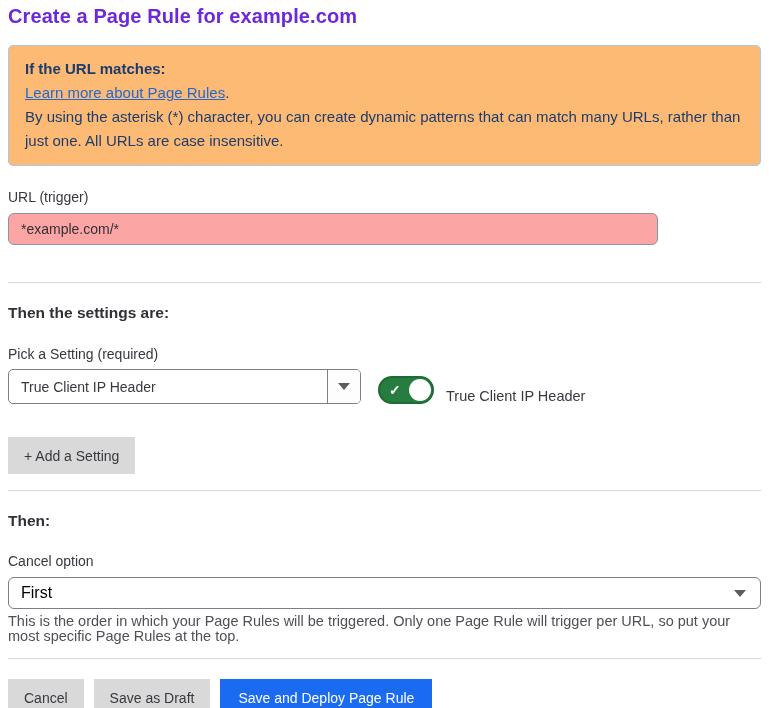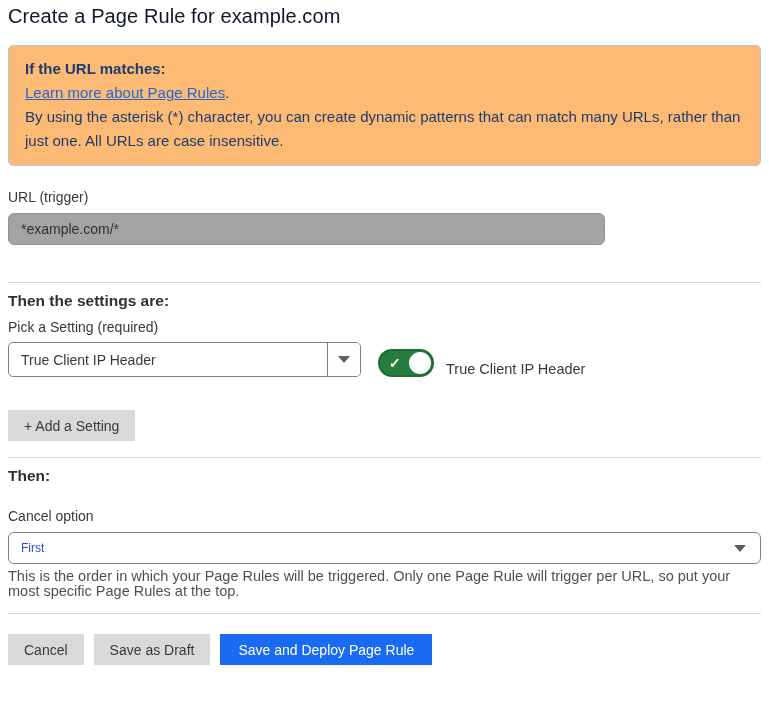--- a/index.html
+++ b/index.html
@@ -7,22 +7,22 @@
   body {
     width: 769px;
     height: 708px;
     font-family: "Liberation Sans", sans-serif;
     color: #36393f;
     padding: 5px 8px 0 8px;
     overflow: hidden;
   }
   .page-title {
     font-size: 20px;
-    font-weight: normal;
-    color: #0f172a;
+    font-weight: bold;
+    color: #6d28d9;
     letter-spacing: 0.1px;
   }
   .info-box {
     margin-top: 17px;
     background: #fdba74;
     border: 1px solid #a9c8e7;
     border-radius: 5px;
     padding: 11px 16px 12px 16px;
     color: #1d3c6e;
     font-size: 15px;
@@ -34,47 +34,47 @@
     text-decoration: underline;
     cursor: pointer;
   }
   .field-label {
     margin-top: 23px;
     font-size: 14px;
     color: #36393f;
   }
   .url-input {
     margin-top: 8px;
-    width: 597px;
+    width: 650px;
     height: 32px;
-    background: #a3a3a3;
+    background: #fca5a5;
     border: 1px solid #8f9499;
     border-radius: 6px;
     font-family: "Liberation Sans", sans-serif;
     font-size: 14px;
     color: #2f3136;
     padding: 0 12px;
     display: block;
     outline: none;
   }
   .divider {
     border: none;
     border-top: 1px solid #d8d8d8;
     height: 0;
   }
   .divider-1 { margin-top: 37px; }
   .divider-2 { margin-top: 16px; }
   .divider-3 { margin-top: 14px; }
   .section-heading {
-    margin-top: 9px;
+    margin-top: 21px;
     font-size: 15.5px;
     font-weight: bold;
     color: #2f3136;
   }
-  .picker-label { margin-top: 9px; }
+  .picker-label { margin-top: 24px; }
   .picker-row {
     margin-top: 7px;
     display: flex;
     align-items: flex-end;
   }
   .setting-select {
     width: 353px;
     height: 35px;
     background: #ffffff;
     border: 1px solid #7c8084;
@@ -139,43 +139,43 @@
   .toggle-label {
     margin-left: 12px;
     font-size: 14.5px;
     color: #36393f;
   }
   .btn {
     font-family: "Liberation Sans", sans-serif;
     font-size: 14px;
     border: none;
     border-radius: 0;
-    height: 31px;
+    height: 37px;
     padding: 0 16px;
     cursor: pointer;
     color: #36393f;
     background: #d9d9d9;
   }
   .add-setting-btn { margin-top: 33px; display: inline-block; }
   .order-select {
     margin-top: 8px;
     width: 753px;
     height: 32px;
     background: #ffffff;
     border: 1px solid #7c8084;
     border-radius: 6px;
     display: flex;
     align-items: center;
     cursor: pointer;
     padding: 0 14px 0 12px;
   }
   .order-select-value {
     flex: 1;
-    font-size: 12px;
-    color: #1d4ed8;
+    font-size: 16px;
+    color: #000000;
   }
   .help-text {
     margin-top: 5px;
     font-size: 14.5px;
     color: #4d5055;
     line-height: 15px;
     max-width: 745px;
   }
   .footer-row {
     margin-top: 20px;

